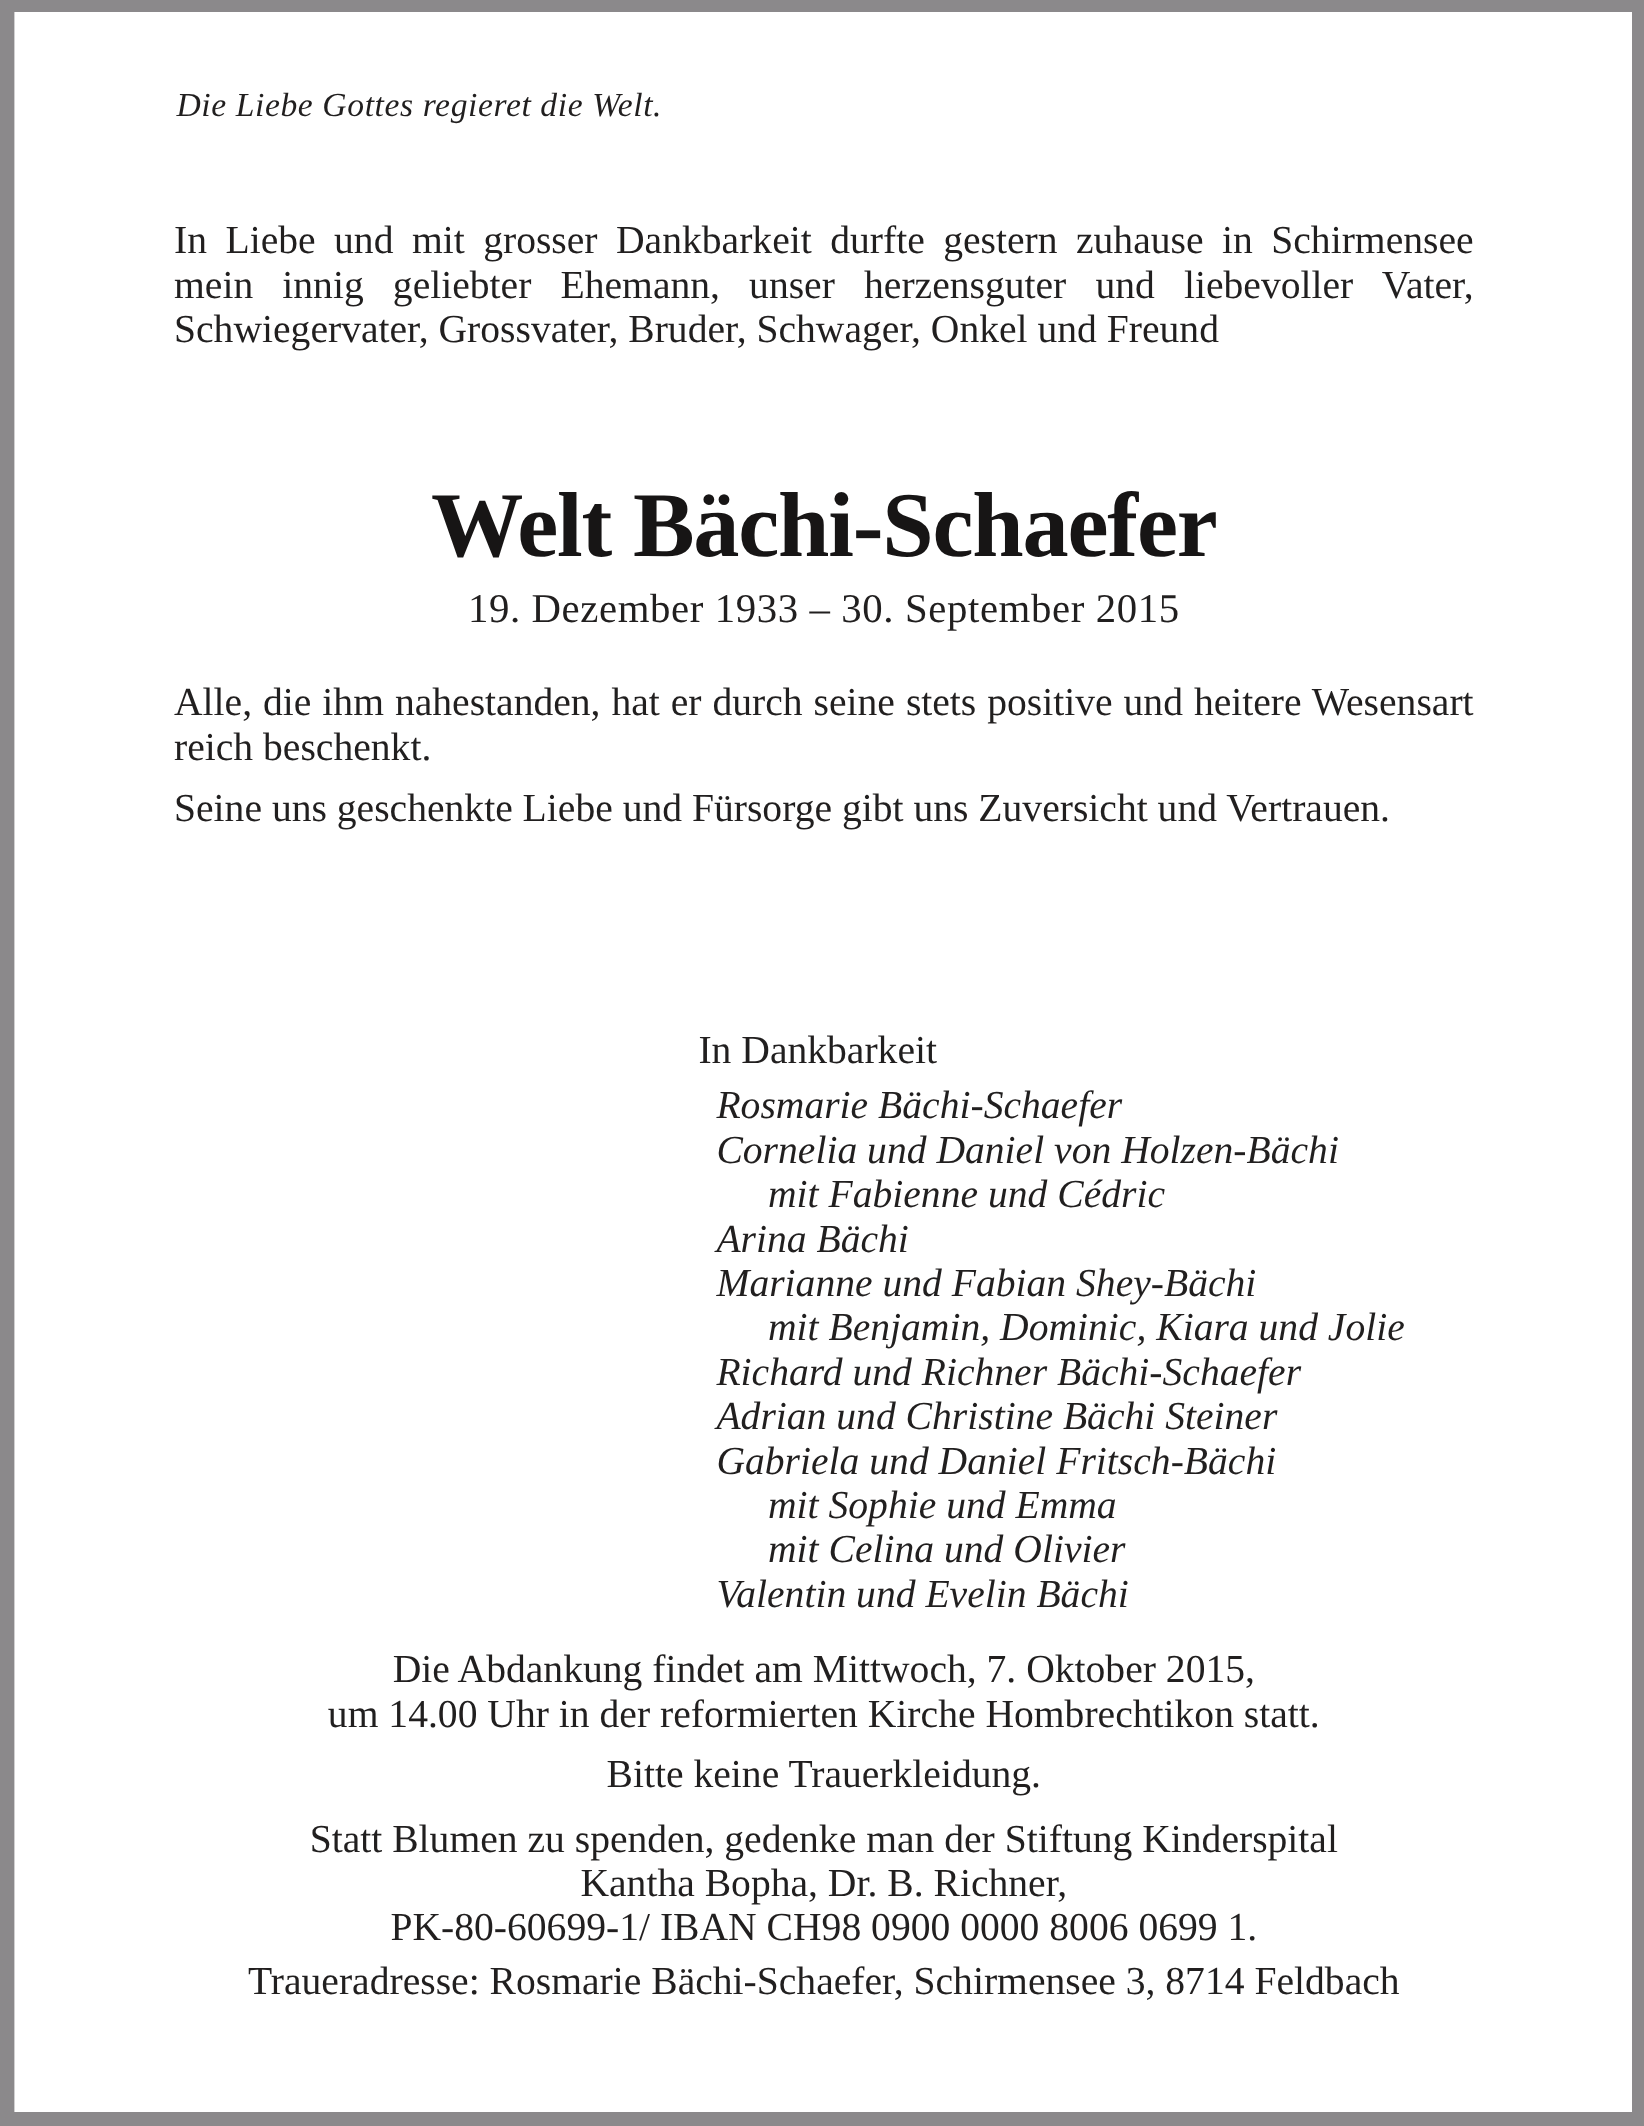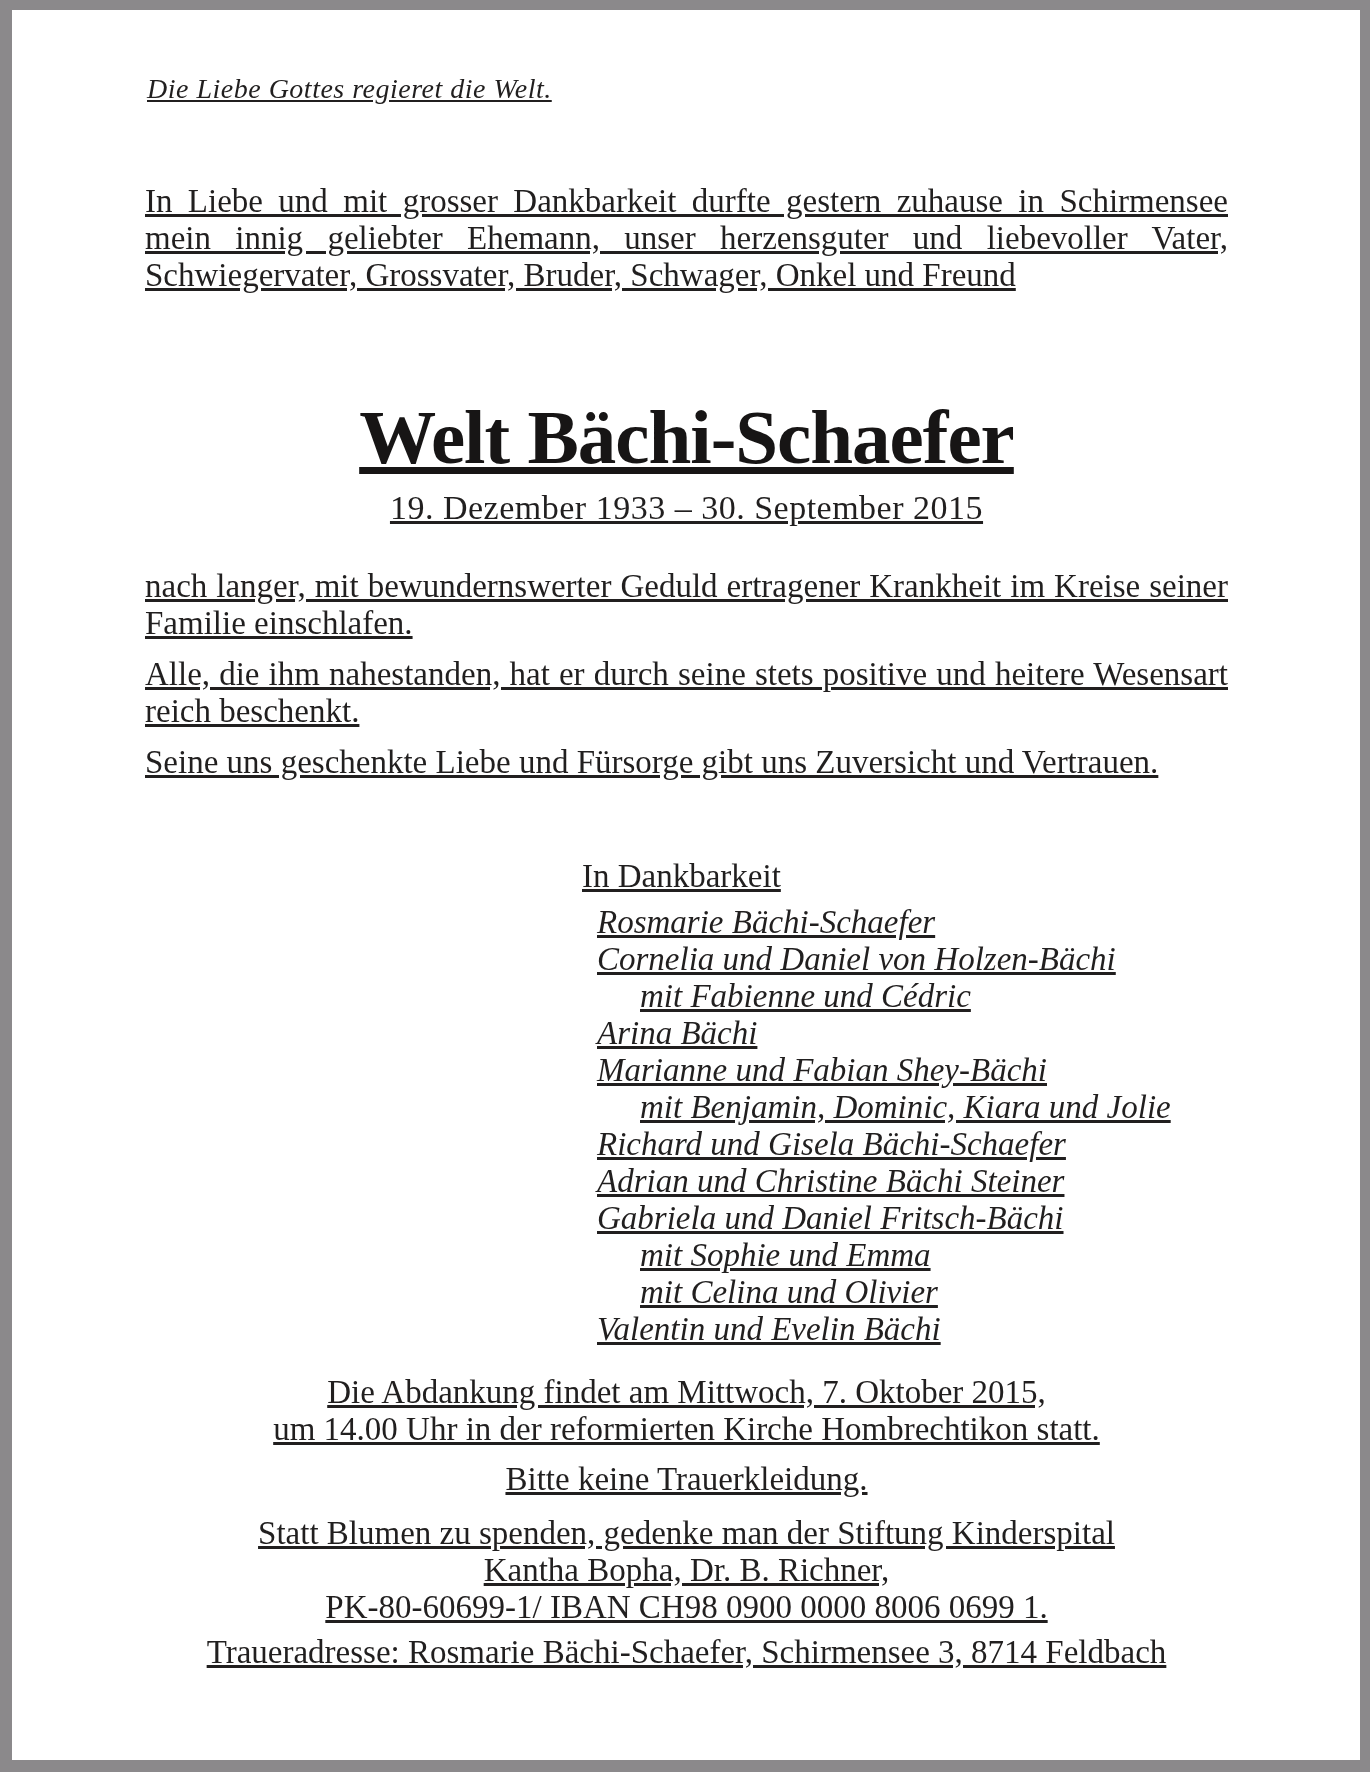--- a/index.html
+++ b/index.html
@@ -17,21 +17,21 @@
     -webkit-font-smoothing: antialiased;
   }
   .paper {
     position: absolute;
     left: 12px;
     top: 10px;
     right: 10px;
     bottom: 12px;
     background: #ffffff;
   }
-  .abs { position: absolute; text-decoration: underline; }
+  .abs { position: absolute; }
 
   .epigraph {
     left: 147px;
     top: 72px;
     font-style: italic;
     font-size: 28px;
     line-height: 34px;
     letter-spacing: 0.5px;
   }
   .col {
@@ -107,35 +107,34 @@
 
 <div class="abs epigraph">Die Liebe Gottes regieret die Welt.</div>
 
 <div class="abs col intro">In Liebe und mit grosser Dankbarkeit durfte gestern zuhause in Schirmensee mein innig geliebter Ehemann, unser herzensguter und liebevoller Vater, Schwiegervater, Grossvater, Bruder, Schwager, Onkel und Freund</div>
 
 <div class="abs col deceased-name">Welt Bächi-Schaefer</div>
 
 <div class="abs col life-dates">19. Dezember 1933 – 30. September 2015</div>
 
 <div class="abs col body-paragraphs">
-  <p>nach langer, mit bewundernswerter Geduld ertragener Krankheit im Kreise seiner Familie einschlafen.</p>
   <p>Alle, die ihm nahestanden, hat er durch seine stets positive und heitere Wesensart reich beschenkt.</p>
   <p>Seine uns geschenkte Liebe und Fürsorge gibt uns Zuversicht und Vertrauen.</p>
 </div>
 
 <div class="abs gratitude">
   <div class="gratitude-heading">In Dankbarkeit</div>
   <div class="mourners">
     <div class="mourner-line">Rosmarie Bächi-Schaefer</div>
     <div class="mourner-line">Cornelia und Daniel von Holzen-Bächi</div>
     <div class="mourner-line indent">mit Fabienne und Cédric</div>
     <div class="mourner-line">Arina Bächi</div>
     <div class="mourner-line">Marianne und Fabian Shey-Bächi</div>
     <div class="mourner-line indent">mit Benjamin, Dominic, Kiara und Jolie</div>
-    <div class="mourner-line">Richard und Gisela Bächi-Schaefer</div>
+    <div class="mourner-line">Richard und Richner Bächi-Schaefer</div>
     <div class="mourner-line">Adrian und Christine Bächi Steiner</div>
     <div class="mourner-line">Gabriela und Daniel Fritsch-Bächi</div>
     <div class="mourner-line indent">mit Sophie und Emma</div>
     <div class="mourner-line indent">mit Celina und Olivier</div>
     <div class="mourner-line">Valentin und Evelin Bächi</div>
   </div>
 </div>
 
 <div class="abs centered-block ceremony">
   <div>Die Abdankung findet am Mittwoch, 7. Oktober 2015,</div>

